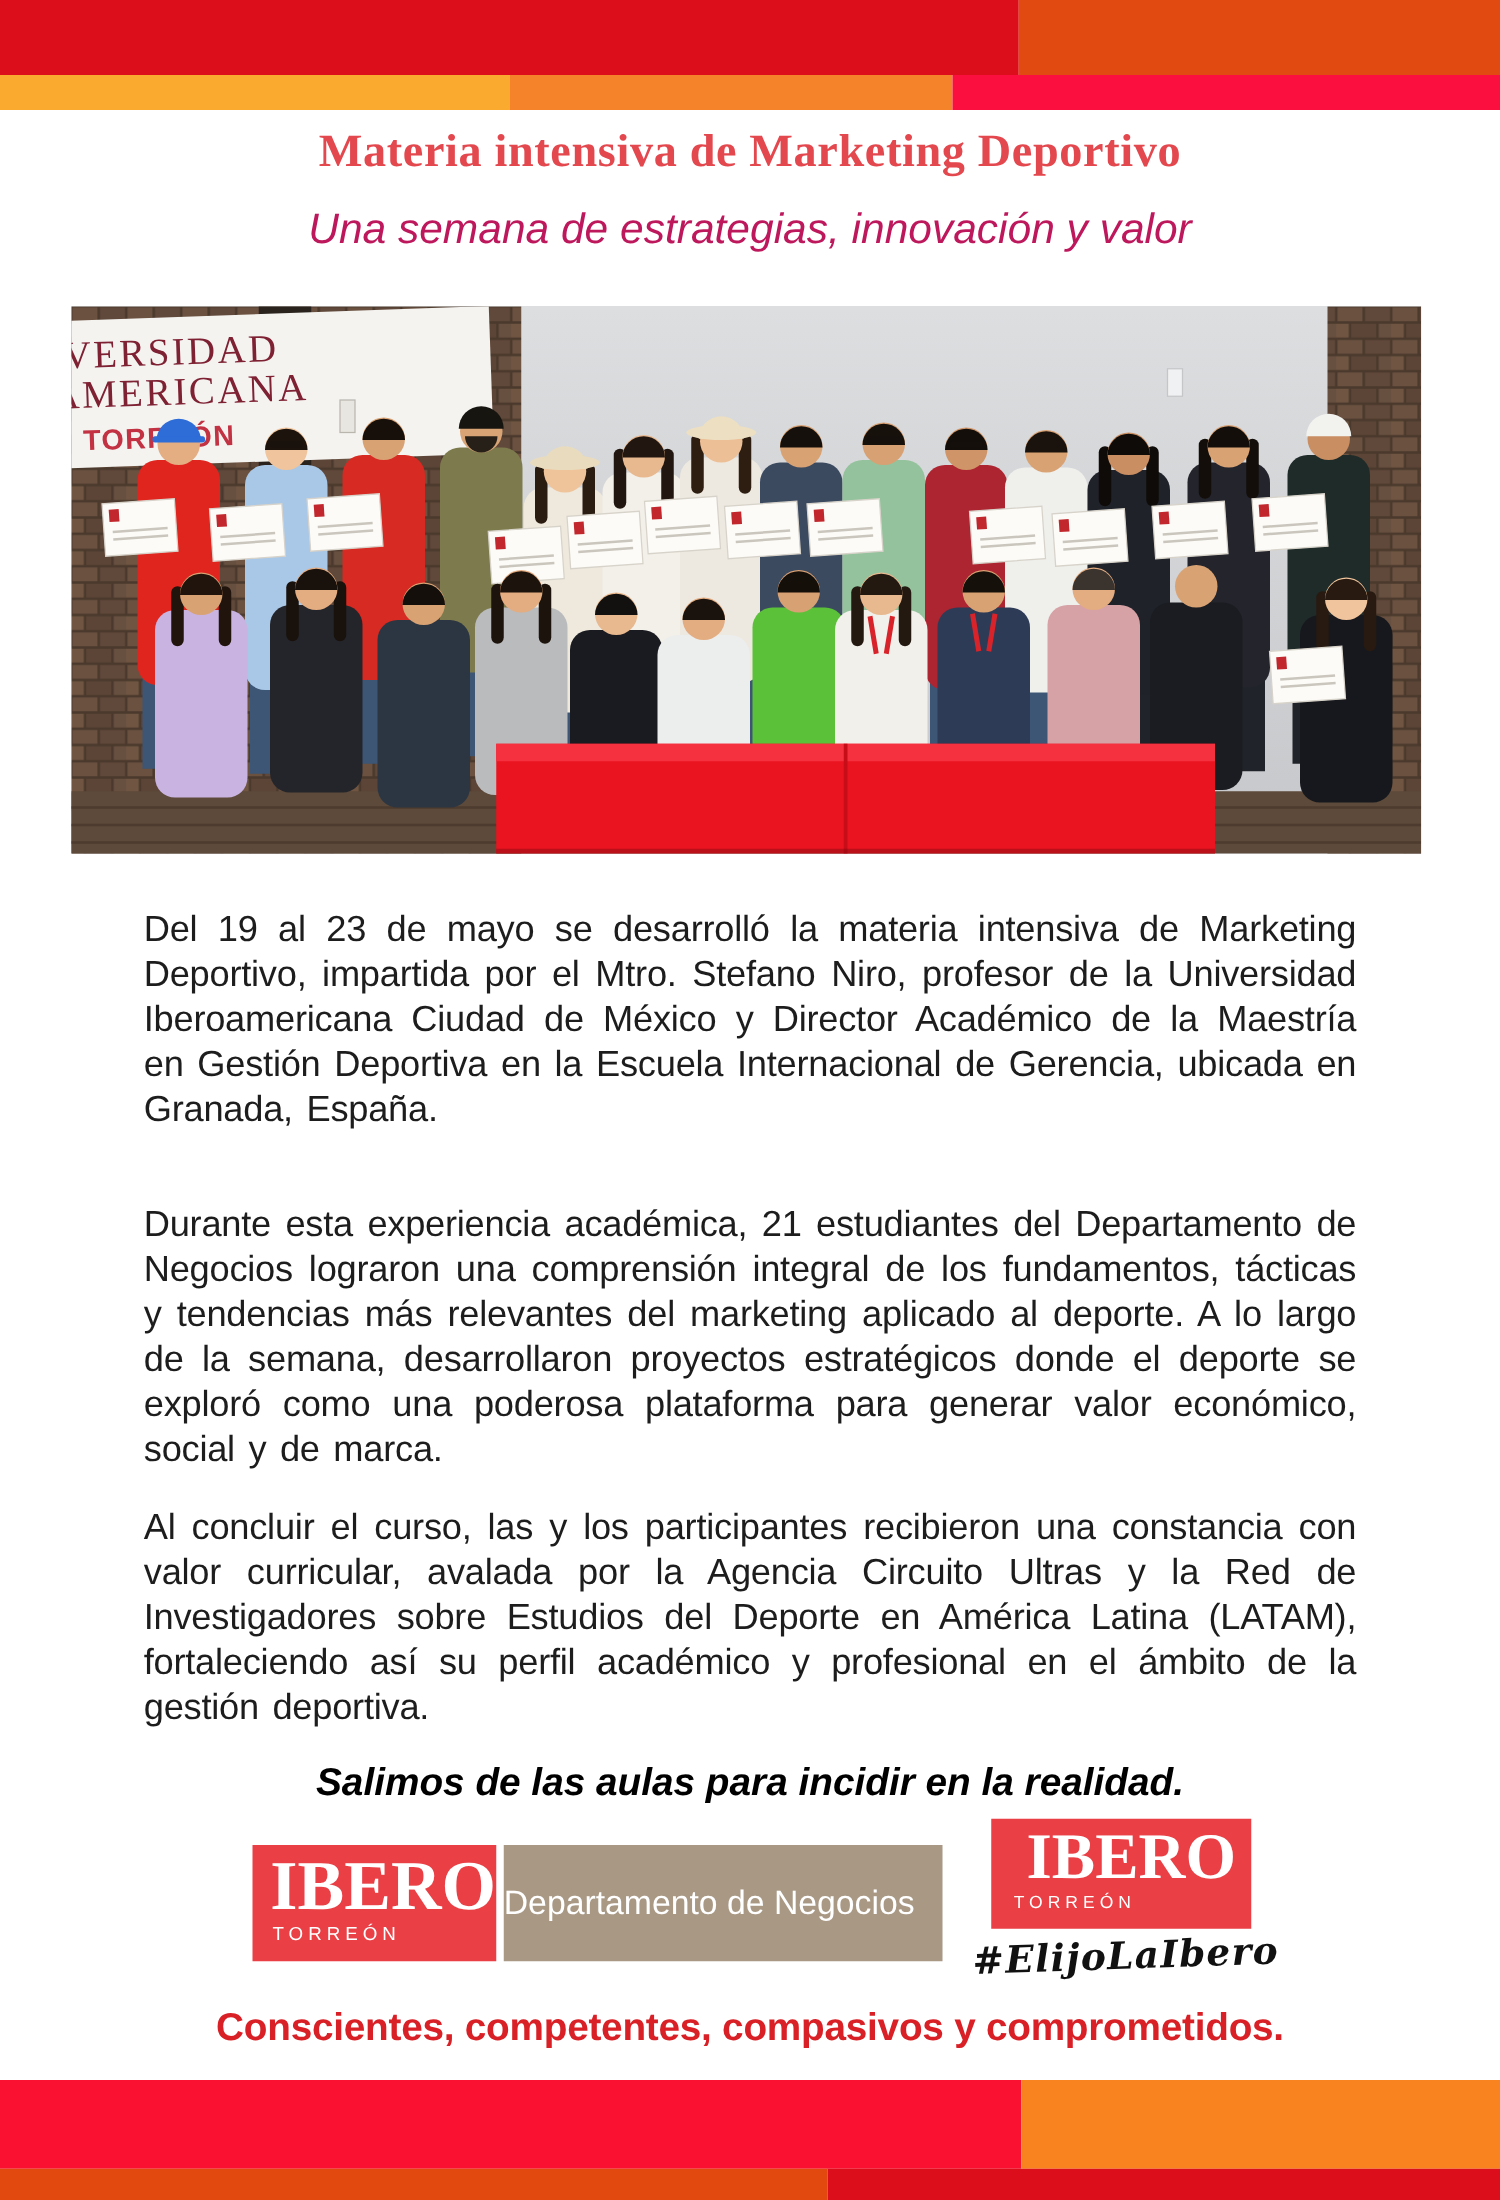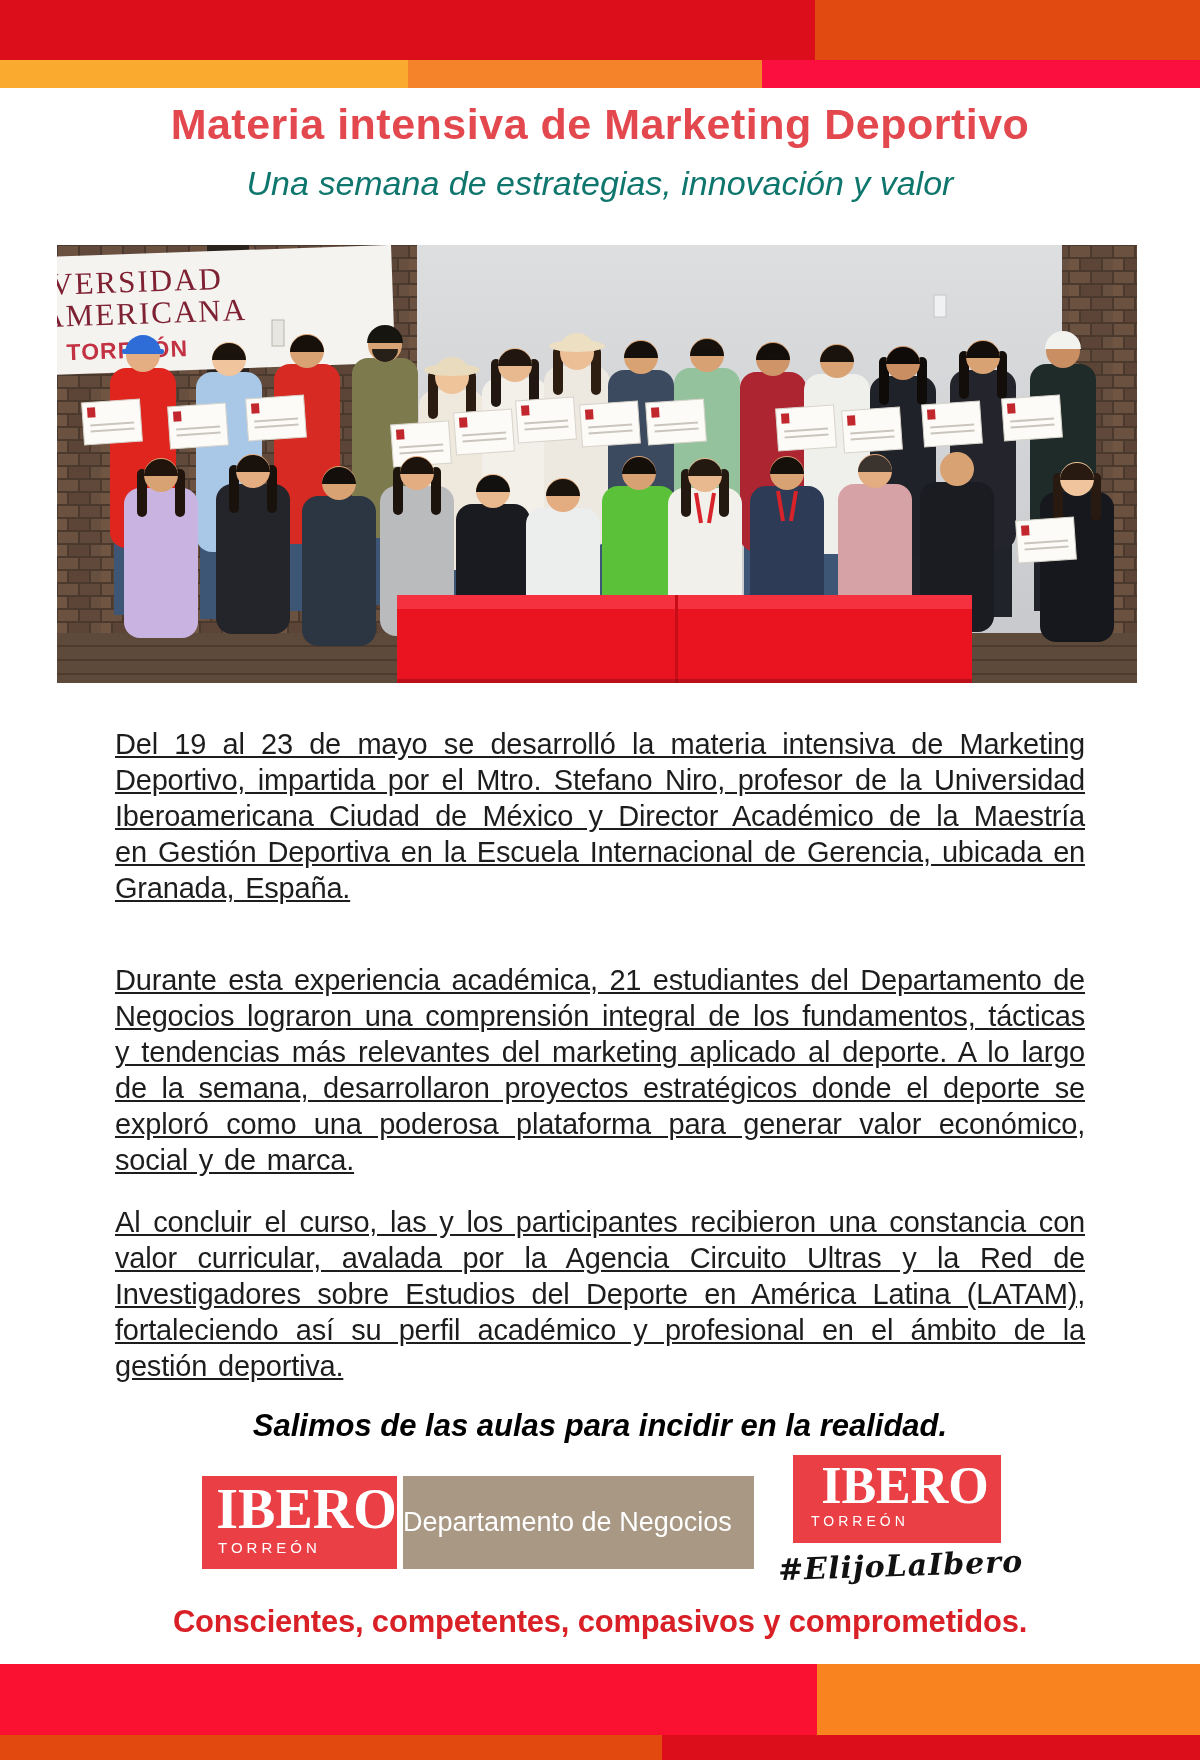--- a/index.html
+++ b/index.html
@@ -6,30 +6,30 @@
   .page{position:relative;width:1200px;height:1760px;margin:0 auto;background:#ffffff;
         font-family:"Liberation Sans",sans-serif;overflow:hidden;}
   .bar-row{position:absolute;left:0;width:100%;display:flex;}
   .bar-row>div{height:100%;}
   .top-row1{top:0;height:60px;}
   .top-row2{top:60px;height:28px;}
   .bottom-row1{bottom:25px;height:71px;}
   .bottom-row2{bottom:0;height:25px;}
 
   .title{position:absolute;top:100px;left:0;width:100%;text-align:center;
-         font-size:43px;font-weight:700;letter-spacing:.5px;color:var(--title-red,#E4484F);}
+         font-size:37px;font-weight:700;letter-spacing:.5px;color:var(--title-red,#E4484F);font-family:Liberation Serif, serif;}
   .subtitle{position:absolute;top:164px;left:0;width:100%;text-align:center;
-         font-size:34px;font-style:italic;color:#0f766e;font-stretch:condensed;}
+         font-size:34px;font-style:italic;color:#be185d;font-stretch:condensed;}
 
   .photo{position:absolute;top:245px;left:57px;width:1080px;height:438px;overflow:hidden;background:#d2d3d5;}
   .photo svg{display:block;}
 
   .para{position:absolute;left:115px;width:970px;text-align:justify;text-align-last:left;
         font-size:29px;line-height:36px;letter-spacing:-.2px;word-spacing:3px;
-        color:var(--body-ink,#1D1D1D);font-stretch:condensed;text-decoration:underline;}
+        color:var(--body-ink,#1D1D1D);font-stretch:condensed;}
   .p1{top:697px;} .p2{top:933px;} .p3{top:1175px;}
 
   .tagline{position:absolute;top:1408px;left:0;width:100%;text-align:center;
         font-size:31px;font-weight:700;font-style:italic;color:#000000;}
 
   .ibero-box{position:absolute;background:var(--ibero-red,#E93F45);color:#fff;}
   .ibero-left{left:202px;top:1476px;width:195px;height:93px;}
   .ibero-right{left:793px;top:1455px;width:208px;height:88px;}
   .ibero-name{font-family:"Liberation Serif",serif;font-weight:700;line-height:.92;text-align:center;}
   .ibero-left .ibero-name{font-size:56px;margin:8px 0 0 14px;}

